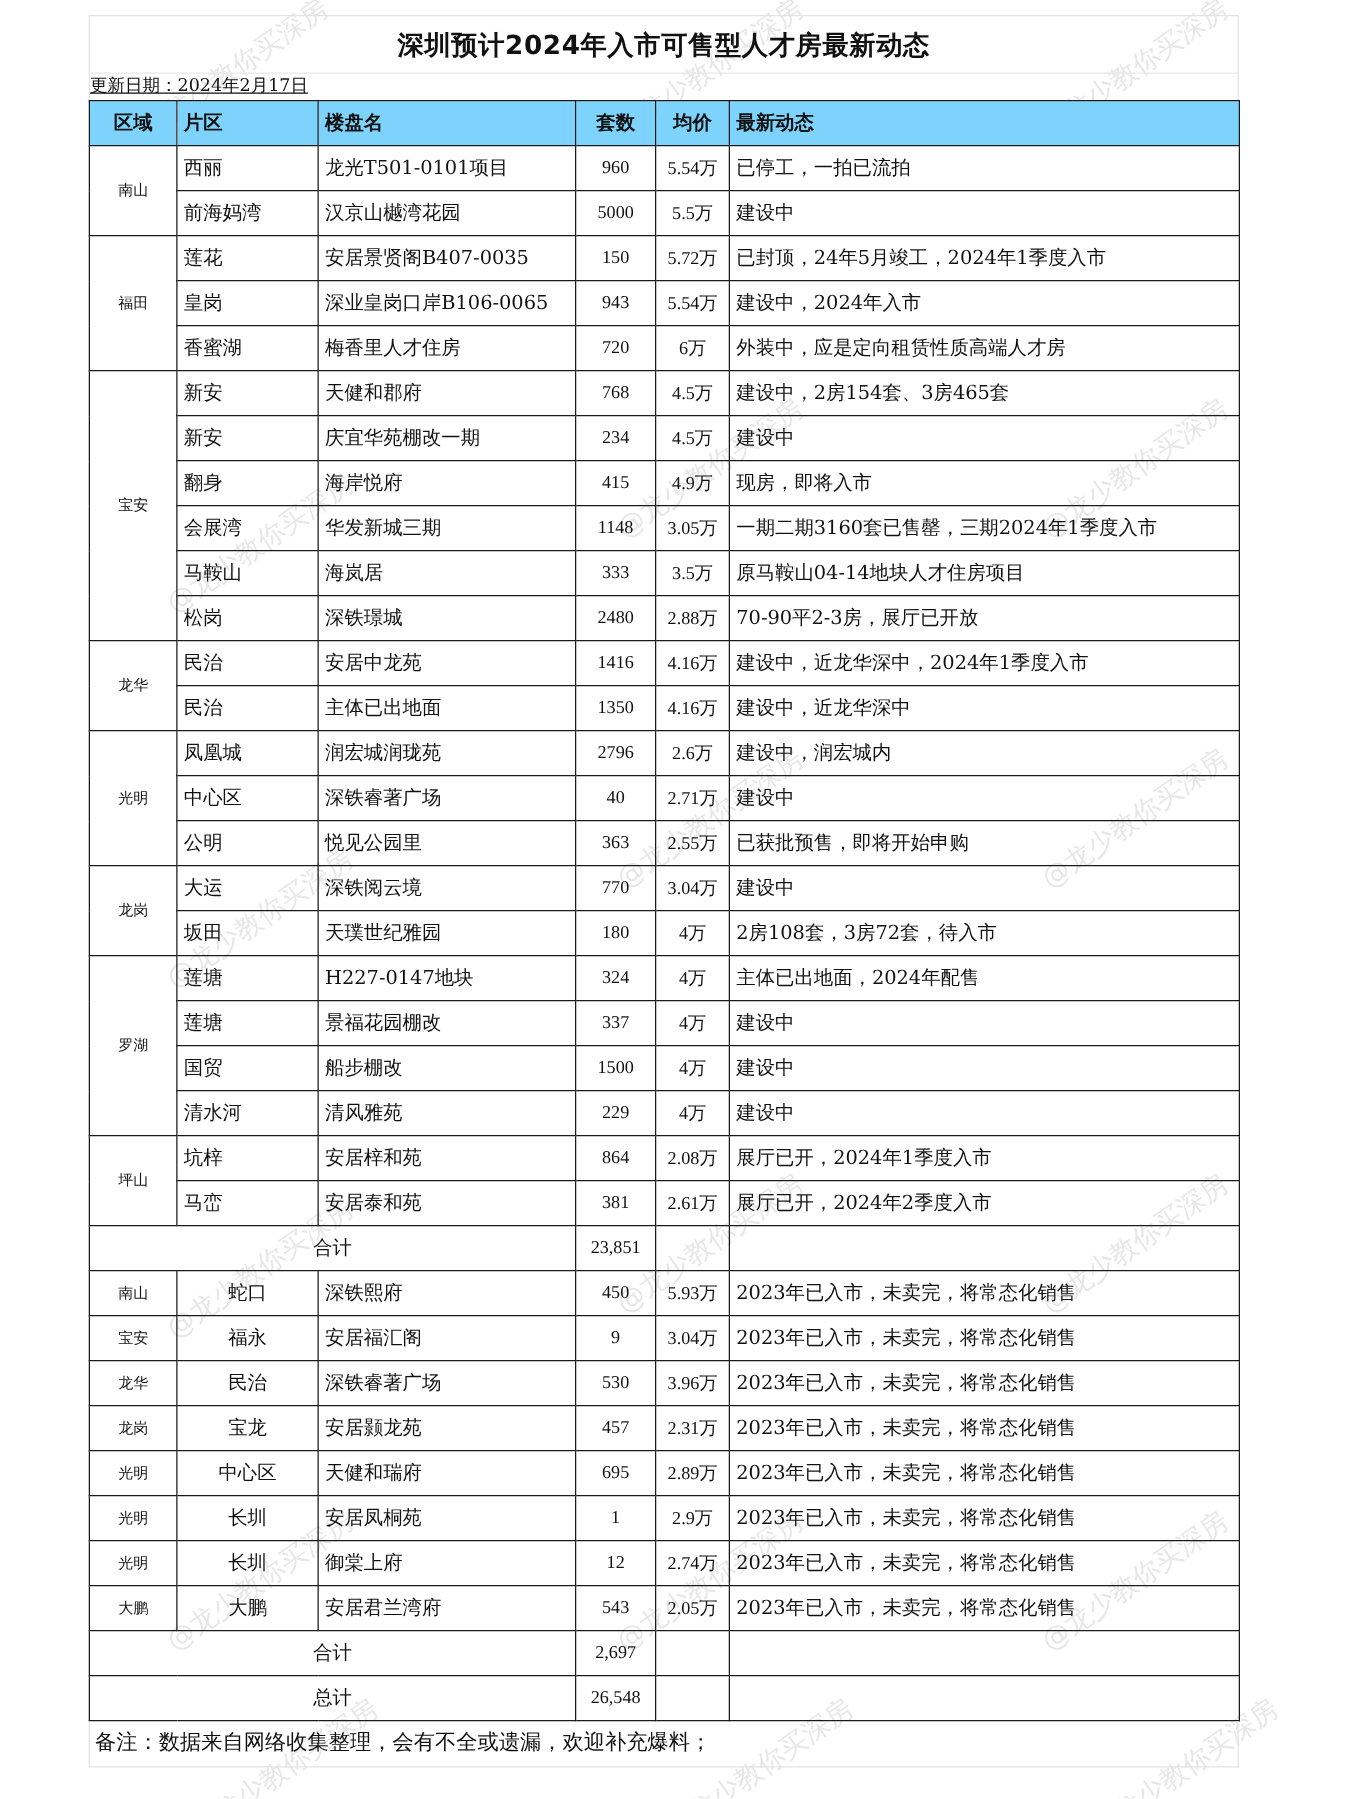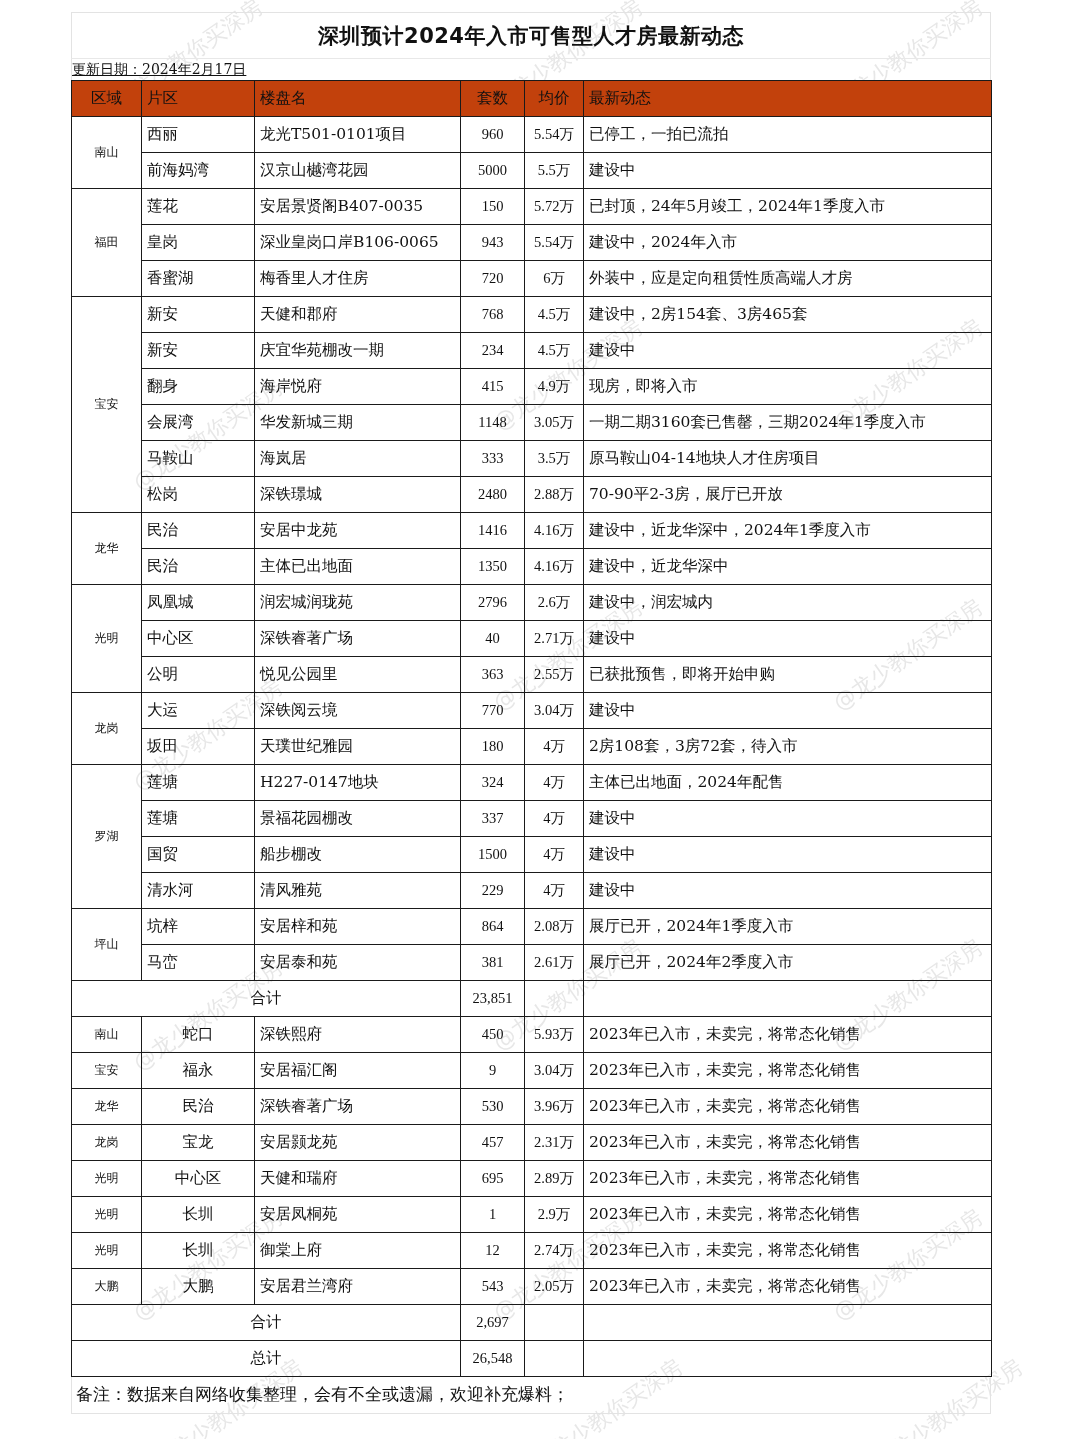--- a/index.html
+++ b/index.html
@@ -8,21 +8,21 @@
   .sheet { position: absolute; left: 71px; top: 12px; width: 920px; }
   .title-row { height: 45px; border: 1px solid #e3e3e3; border-bottom: 1px solid #e8e8e8;
                display: flex; align-items: center; justify-content: center;
                font-family: "DejaVu Sans", "Liberation Sans", sans-serif; font-weight: bold;
                font-size: 21px; letter-spacing: 0.5px; color: #111; }
   .date-row { height: 21px; border-left: 1px solid #e3e3e3; border-right: 1px solid #e3e3e3;
               font-size: 14px; line-height: 21px; padding-right: 4px; text-decoration: underline; }
   table { border-collapse: collapse; width: 920px; table-layout: fixed; }
   td, th { border: 1.5px solid #1a1a1a; font-size: 15.5px; height: 35px; padding: 0 5px;
            white-space: nowrap; overflow: hidden; font-weight: normal; }
-  th { background: #c2410c; height: 35px; text-align: left; font-family: "DejaVu Serif", serif; font-weight: normal; font-size: 15.5px; }
+  th { background: #7dd3fc; height: 35px; text-align: left; font-family: "DejaVu Serif", serif; font-weight: bold; font-size: 15.5px; }
   th.c, td.c { text-align: center; }
   td.num { text-align: center; font-size: 14.5px; font-family: "Liberation Serif", "DejaVu Serif", serif; }
   td.dist { text-align: center; font-size: 12px; }
   .note { height: 36px; border: 1px solid #e3e3e3; border-top: none; font-size: 17px;
           line-height: 34px; padding-left: 4px; }
   .wm { position: absolute; color: rgba(170,170,170,0.28); font-size: 22px;
         font-family: "DejaVu Sans", sans-serif; transform: rotate(-35deg); pointer-events: none;
         white-space: nowrap; }
 </style>
 </head>

